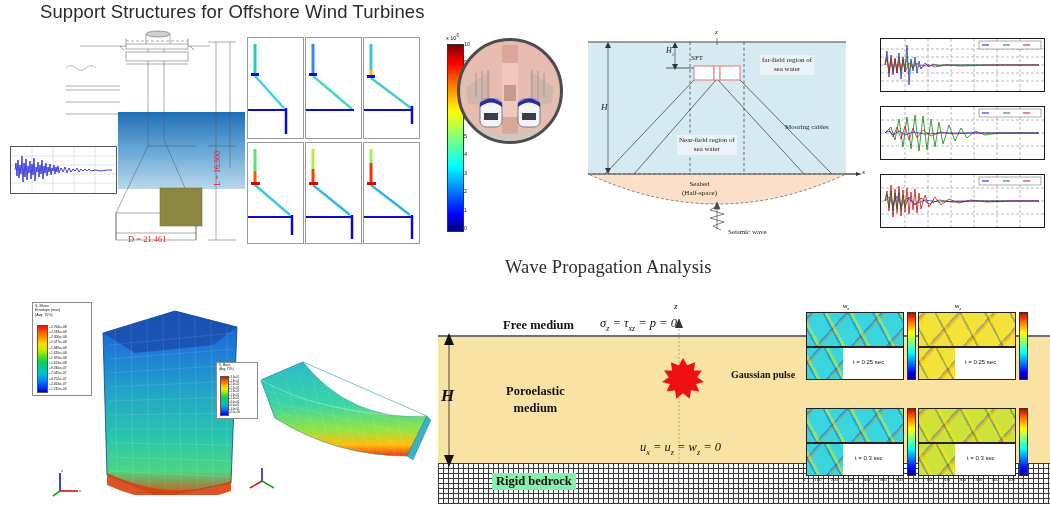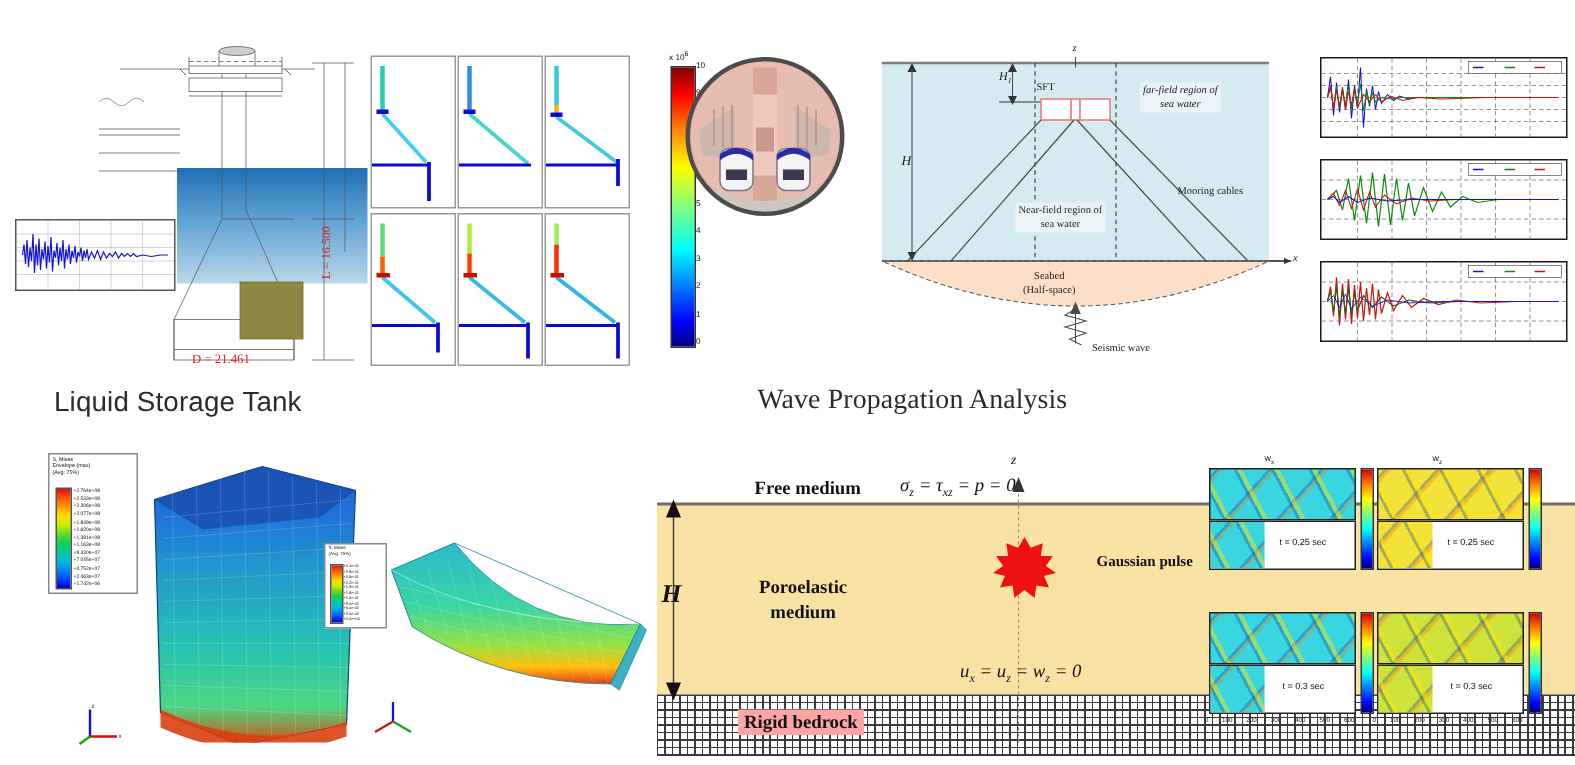--- a/index.html
+++ b/index.html
@@ -62,20 +62,21 @@
   .axnum{position:absolute;font-size:4.2px;color:#222;font-family:"Liberation Sans",sans-serif;}
   .cbmini{position:absolute;width:7px;border:.5px solid #333;
      background:linear-gradient(to top,#00007f 0%,#0000ff 10%,#0080ff 25%,#00ffff 40%,
        #7fff7f 55%,#ffff00 70%,#ff8000 85%,#d00000 100%);}
 </style>
 </head>
 <body>
 
 <div class="panel" style="left:0;top:0;width:490px;height:255px;">
 
+  <div class="ptitle" style="left:40px;top:1px;">Support Structures for Offshore Wind Turbines</div>
 
   <div id="p1-sea"></div>
 
   <svg id="p1-cad" viewBox="0 0 190 215">
     <g stroke="#555" stroke-width=".5" fill="none">
 
       <ellipse cx="98" cy="6" rx="12" ry="3" fill="#cfcfcf" stroke="#555"></ellipse>
       <line x1="86" y1="6" x2="86" y2="16"></line>
         <line x1="110" y1="6" x2="110" y2="16"></line>
       <rect x="66" y="16" width="62" height="5" fill="#fff"></rect>
@@ -302,21 +303,21 @@
         <path d="M139 170 l-7 4 l14 4 l-14 4 l14 4 l-11 4 l8 4"></path>
       </g>
     </svg>
   </div>
 
   <div class="p2lab" style="left:715px;top:28px;font-style:italic;">z</div>
   <div class="p2lab" style="left:862px;top:168px;font-style:italic;">x</div>
   <div class="p2lab" style="left:601px;top:102px;font-style:italic;font-size:9px;">H</div>
   <div class="p2lab" style="left:666px;top:46px;font-style:italic;font-size:8px;">H<sub style="font-size:5px;">1</sub></div>
   <div class="p2lab" style="left:620px;top:54px;left:691px;">SFT</div>
-  <div class="p2box" style="left:760px;top:55px;font-style:italic;">far-field region of<br>sea water</div>
+  <div class="p2box" style="left:760px;top:55px;">far-field region of<br>sea water</div>
   <div class="p2box" style="left:677px;top:135px;">Near-field region of<br>sea water</div>
   <div class="p2lab" style="left:785px;top:123px;">Mooring cables</div>
   <div class="p2lab" style="left:682px;top:180px;">Seabed<br>(Half-space)</div>
   <div class="p2lab" style="left:728px;top:228px;">Seismic wave</div>
 
   <div class="th" style="left:880px;top:38px;width:163px;height:52px;">
     <svg width="163" height="52" viewBox="0 0 163 52">
       <g stroke="#333" stroke-width=".35" stroke-dasharray="3 2">
         <line x1="0" y1="10" x2="163" y2="10"></line>
           <line x1="0" y1="18" x2="163" y2="18"></line>
@@ -395,21 +396,20 @@
           <line x1="101" y1="6" x2="108" y2="6" stroke="#1414d2"></line>
         <line x1="122" y1="6" x2="129" y2="6" stroke="#0a8a0a"></line>
         <line x1="142" y1="6" x2="149" y2="6" stroke="#d01010"></line>
         </g>
     </svg>
   </div>
 </div>
 
 <div class="panel" style="left:0;top:255px;width:440px;height:255px;">
 
-  <div class="ptitle" style="left:36px;top:2px;">Liquid Storage Tank</div>
 
   <svg style="position:absolute;left:95px;top:50px;width:150px;height:190px;" viewBox="0 0 150 190">
     <defs>
       <linearGradient id="tankg" x1="0" y1="0" x2="0" y2="1">
         <stop offset="0%" stop-color="#1c5fd0"></stop>
         <stop offset="18%" stop-color="#1f74d8"></stop>
         <stop offset="42%" stop-color="#21a2c9"></stop>
         <stop offset="66%" stop-color="#27c4b0"></stop>
         <stop offset="86%" stop-color="#4bd682"></stop>
         <stop offset="100%" stop-color="#d84a10"></stop>
@@ -552,21 +552,21 @@
 <div class="p4txt" style="left:441px;top:386px;font-size:17px;font-style:italic;">H</div>
 <div class="p4txt" style="left:506px;top:383px;font-size:12.5px;text-align:center;line-height:1.35;">
   <span>Poroelastic</span><br>
   <span>medium</span>
 </div>
 <div id="p4-star"></div>
 <div class="p4txt" style="left:731px;top:369px;font-size:10px;">Gaussian pulse</div>
 <div class="p4eq" style="left:640px;top:440px;font-size:12.5px;">
   <span><i>u</i><sub style="font-size:8px;">x</sub> = <i>u</i><sub style="font-size:8px;">z</sub> = <i>w</i><sub style="font-size:8px;">z</sub> = 0</span>
 </div>
-<div class="p4txt" style="left:492px;top:473px;font-size:12.5px;background:#fca5a5;padding:1px 4px;">Rigid bedrock</div>
+<div class="p4txt" style="left:492px;top:473px;font-size:12.5px;background:#86efac;padding:1px 4px;">Rigid bedrock</div>
 
 <div class="snaplab" style="left:843px;top:303px;">w<sub style="font-size:4px;">x</sub></div>
 <div class="snaplab" style="left:955px;top:303px;">w<sub style="font-size:4px;">z</sub></div>
 
 <div class="snap snapwide" style="left:806px;top:312px;width:96px;height:33px;background-color:#3ad6e0;"></div>
 <div class="snap snapwide" style="left:918px;top:312px;width:96px;height:33px;background-color:#f2e23a;"></div>
 <div class="cbmini" style="left:907px;top:312px;height:66px;"></div>
 <div class="cbmini" style="left:1019px;top:312px;height:66px;"></div>
 
 <div class="snap" style="left:806px;top:347px;width:96px;height:31px;background:#fff;">

